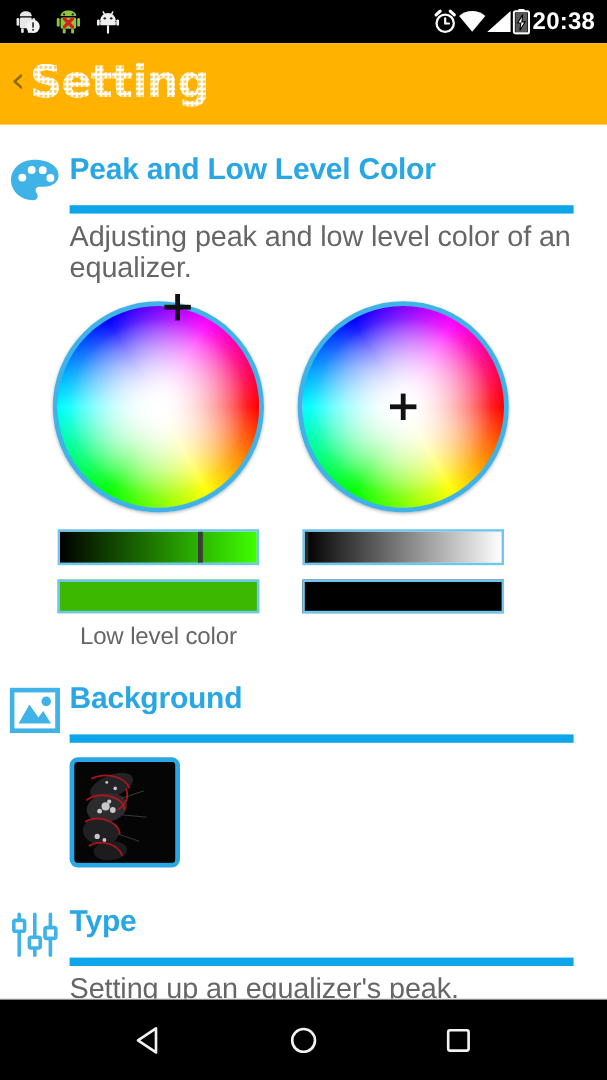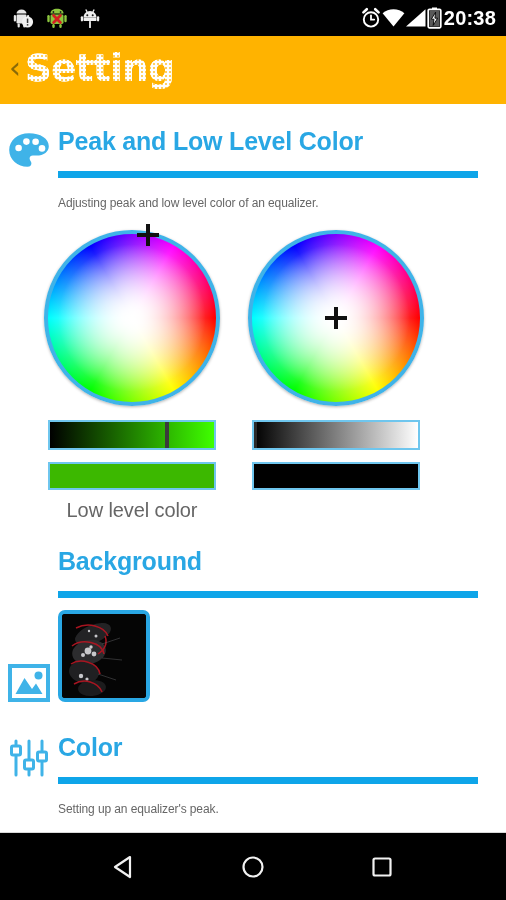--- a/index.html
+++ b/index.html
@@ -129,23 +129,23 @@
     font-size: 25px;
     font-weight: bold;
     line-height: 30px;
     letter-spacing: -0.2px;
     border-bottom: 7px solid #0ea5e9;
     padding-bottom: 15px;
     display: block;
   }
   .sec-desc {
     color: #666666;
-    font-size: 12px;
+    font-size: 24px;
     line-height: 26px;
-    padding-top: 12px;
+    padding-top: 7px;
     letter-spacing: -0.1px;
   }
 
   
   .wheels {
     display: flex;
     gap: 12px;
     padding-top: 14px;
     margin-left: -22px;
   }
@@ -394,21 +394,21 @@
             </div>
             <div class="bright-slider" style="background: linear-gradient(to right, #000000 0%, #ffffff 100%);">
               <div class="slider-thumb" style="left:0%; width:3px; background:#2a2a2a;"></div>
             </div>
             <div class="swatch" style="background:#000000;"></div>
           </div>
         </div>
       </div>
     </div>
 
-    <div class="section" style="padding-top:24px;align-items:flex-end;">
+    <div class="section" style="padding-top:24px;">
       <div class="sec-icon">
         <svg width="42" height="38" viewBox="0 0 42 38">
           <rect x="2" y="2" width="38" height="34" fill="none" stroke="#3FB3E8" stroke-width="4"></rect>
           <path d="M7.5 30 L16.5 14 L24 25 L28 19.5 L34.5 30 Z" fill="#3FB3E8"></path>
           <circle cx="30.5" cy="11.5" r="4" fill="#3FB3E8"></circle>
         </svg>
       </div>
       <div class="sec-body">
         <span class="sec-title">Background</span>
         <div class="bg-thumb">
@@ -456,21 +456,21 @@
             <line x1="33" y1="3" x2="33" y2="37"></line>
           </g>
           <g fill="#ffffff" stroke="#3FB3E8" stroke-width="3">
             <rect x="2.5" y="8" width="9" height="9" rx="1.5"></rect>
             <rect x="15.5" y="22" width="9" height="9" rx="1.5"></rect>
             <rect x="28.5" y="14" width="9" height="9" rx="1.5"></rect>
           </g>
         </svg>
       </div>
       <div class="sec-body">
-        <span class="sec-title">Color</span>
+        <span class="sec-title">Type</span>
         <div class="sec-desc">Setting up an equalizer's peak.</div>
       </div>
     </div>
 
   </div>
 
   <div class="hairline"></div>
 
   <div class="nav-bar">
     <div class="nav-btn">

